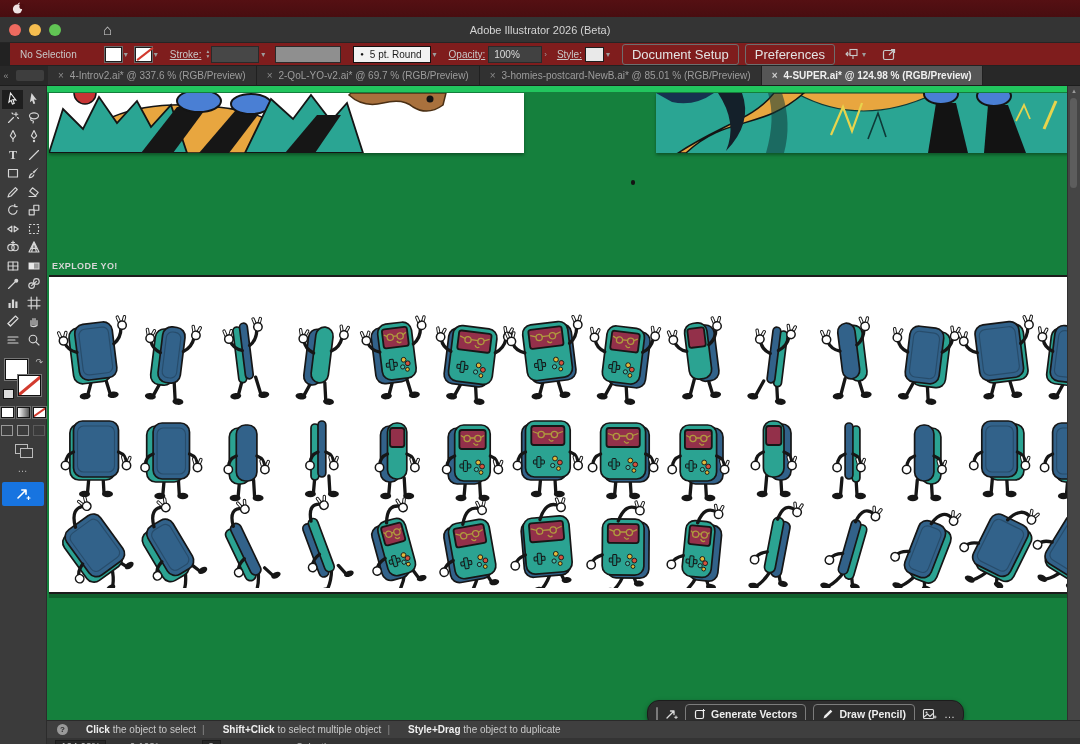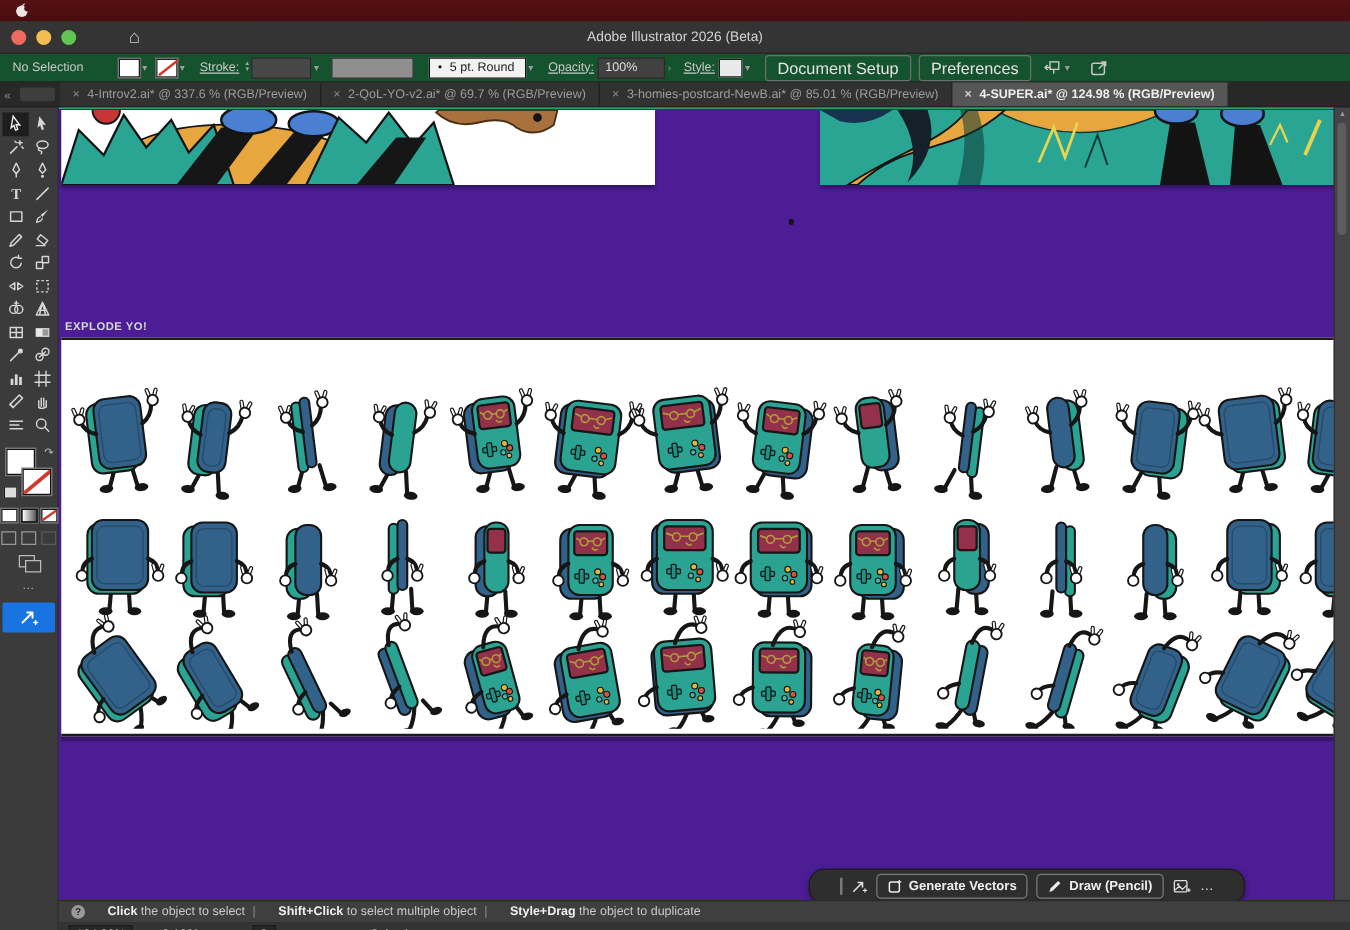--- a/index.html
+++ b/index.html
@@ -15,22 +15,22 @@
   
   .titlebar{height:25px;background:#343434;border-bottom:1px solid #252525;position:relative;
             display:flex;align-items:center;}
   .tl{width:12px;height:12px;border-radius:50%;margin-left:8px;display:inline-block;}
   .tl.r{background:#ee6a5f;margin-left:9px;}
   .tl.y{background:#f5bd4f;}
   .tl.g{background:#61c554;}
   .home{margin-left:42px;color:#cfcfcf;font-size:15px;line-height:1;}
   .title{position:absolute;left:0;right:0;text-align:center;color:#d4d4d4;font-size:11px;}
   
-  .controlbar{height:22px;background:#14532d;border-bottom:1px solid #222;display:flex;align-items:center;
-              font-size:10px;color:#c8c8c8;white-space:nowrap;}
+  .controlbar{height:22px;background:#7f1d1d;border-bottom:1px solid #222;display:flex;align-items:center;
+              font-size:10px;color:#c8c8c8;white-space:nowrap;margin-left:10px;}
   .cb-label{margin:0 4px;}
   .cb-link{text-decoration:underline;margin:0 3px;}
   .swatch{width:15px;height:13px;border:1px solid #1d1d1d;box-shadow:0 0 0 1px #6a6a6a;display:inline-block;position:relative;background:#fff;}
   .swatch.none::after{content:"";position:absolute;left:-1px;top:5px;width:20px;height:2px;background:#d23a2e;transform:rotate(-38deg);}
   .chev{color:#9d9d9d;font-size:8px;margin:0 2px;}
   .stepper{display:inline-flex;flex-direction:column;font-size:5.5px;line-height:5px;color:#aaa;margin:0 2px;}
   .dd-dark{width:46px;height:15px;background:#474747;border:1px solid #2a2a2a;display:inline-block;}
   .brush-preview{width:64px;height:15px;background:#8f8f8f;border:1px solid #2a2a2a;margin-left:8px;display:inline-block;}
   .dd-white{height:15px;background:#f2f2f2;color:#1b1b1b;display:inline-flex;align-items:center;
             padding:0 8px 0 6px;margin-left:12px;font-size:10px;border:1px solid #111;}
@@ -71,34 +71,34 @@
   .drawmodes span{width:10px;height:9px;border:1px solid #999;display:inline-block;}
   .drawmodes span.dim{opacity:0.35;}
   .screenmode{margin-top:8px;position:relative;width:16px;height:12px;}
   .screenmode i{position:absolute;width:11px;height:8px;border:1px solid #bbb;display:block;}
   .screenmode i:last-child{left:5px;top:4px;background:#3b3b3b;}
   .dots{color:#b5b5b5;margin-top:7px;letter-spacing:1px;font-size:10px;}
   .bluebtn{margin-top:8px;width:42px;height:24px;background:#1774e0;border-radius:2px;display:flex;align-items:center;justify-content:center;}
   
   .canvas-col{flex:1;display:flex;flex-direction:column;min-width:0;}
   .canvas-row{flex:1;display:flex;min-height:0;}
-  .canvas{position:relative;width:1022px;background:#4c1d95;border-top:1px solid #22c55e;overflow:hidden;}
+  .canvas{position:relative;width:1022px;background:#15803d;border-top:6px solid #22c55e;overflow:hidden;}
   .vscroll{width:12px;background:#454545;border-left:1px solid #303030;position:relative;}
   .vscroll .up{position:absolute;top:1px;left:0;right:0;text-align:center;color:#9a9a9a;font-size:7px;}
   .vscroll .thumb{position:absolute;top:12px;left:2px;width:7px;height:90px;background:#5d5d5d;border-radius:4px;}
   .artboard-tl{position:absolute;left:2px;top:1px;width:475px;height:60px;background:#fff;box-shadow:0 2px 3px rgba(0,0,0,.35);}
   .artboard-tr{position:absolute;left:609px;top:1px;width:413px;height:60px;background:#2aa593;box-shadow:0 2px 3px rgba(0,0,0,.35);}
   .stray-mark{position:absolute;left:584px;top:88px;width:4px;height:5px;background:#141414;border-radius:2px;}
   .ab-label{position:absolute;left:5px;top:169px;font-size:9px;font-weight:bold;letter-spacing:.4px;color:#d6d6d6;}
   .artboard-main{position:absolute;left:2px;top:183px;width:1020px;height:315px;background:#fff;
                  border-top:2px solid #1c1c1c;border-bottom:2px solid #1c1c1c;box-shadow:0 4px 0 rgba(0,0,0,.25);}
   .artboard-main svg{display:block;}
   
   .taskbar{position:absolute;left:600px;top:608px;height:26px;background:#2e2e2e;border:1px solid #1c1c1c;
-           border-radius:12px;display:flex;align-items:center;padding:0 24px;gap:7px;box-shadow:0 2px 5px rgba(0,0,0,.4);}
+           border-radius:12px;display:flex;align-items:center;padding:0 8px;gap:7px;box-shadow:0 2px 5px rgba(0,0,0,.4);}
   .tb-handle{width:2px;height:14px;background:#7a7a7a;border-radius:1px;}
   .tb-btn{display:flex;align-items:center;gap:5px;border:1px solid #7c7c7c;border-radius:4px;height:18px;
           padding:0 8px;color:#eee;font-size:10.5px;font-weight:bold;white-space:nowrap;}
   .tb-icon{display:flex;align-items:center;color:#ddd;}
   
   .hintbar{height:17px;background:#3f3f3f;border-top:1px solid #2a2a2a;display:flex;align-items:center;
            font-size:10px;color:#c9c9c9;gap:6px;padding-left:10px;white-space:nowrap;}
   .hint-q{width:11px;height:11px;border-radius:50%;background:#9a9a9a;color:#2b2b2b;font-weight:bold;font-size:8px;
           display:inline-flex;align-items:center;justify-content:center;}
   .hint b{color:#efefef;margin-left:12px;}

